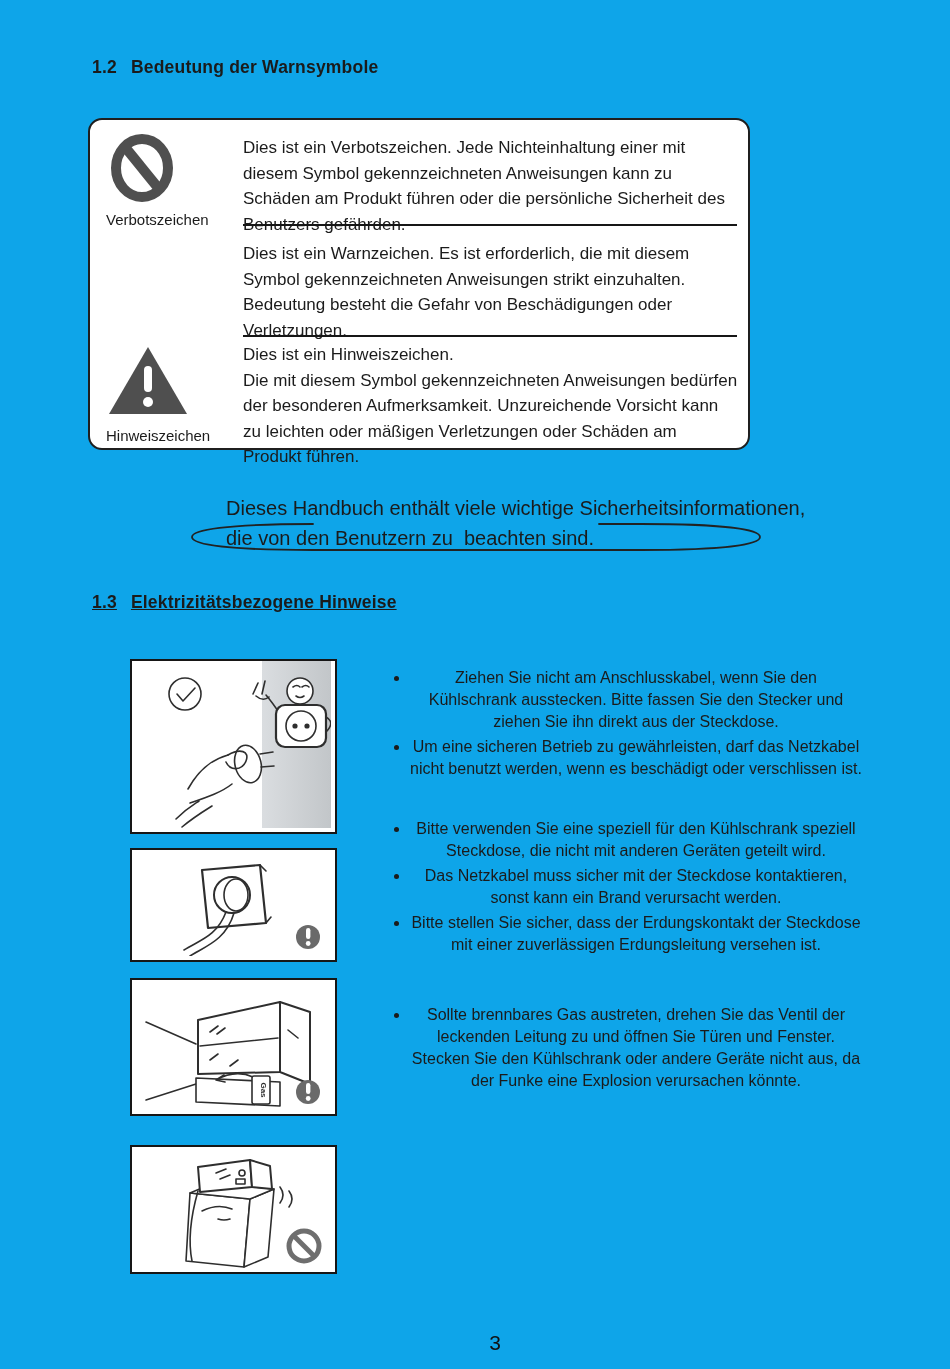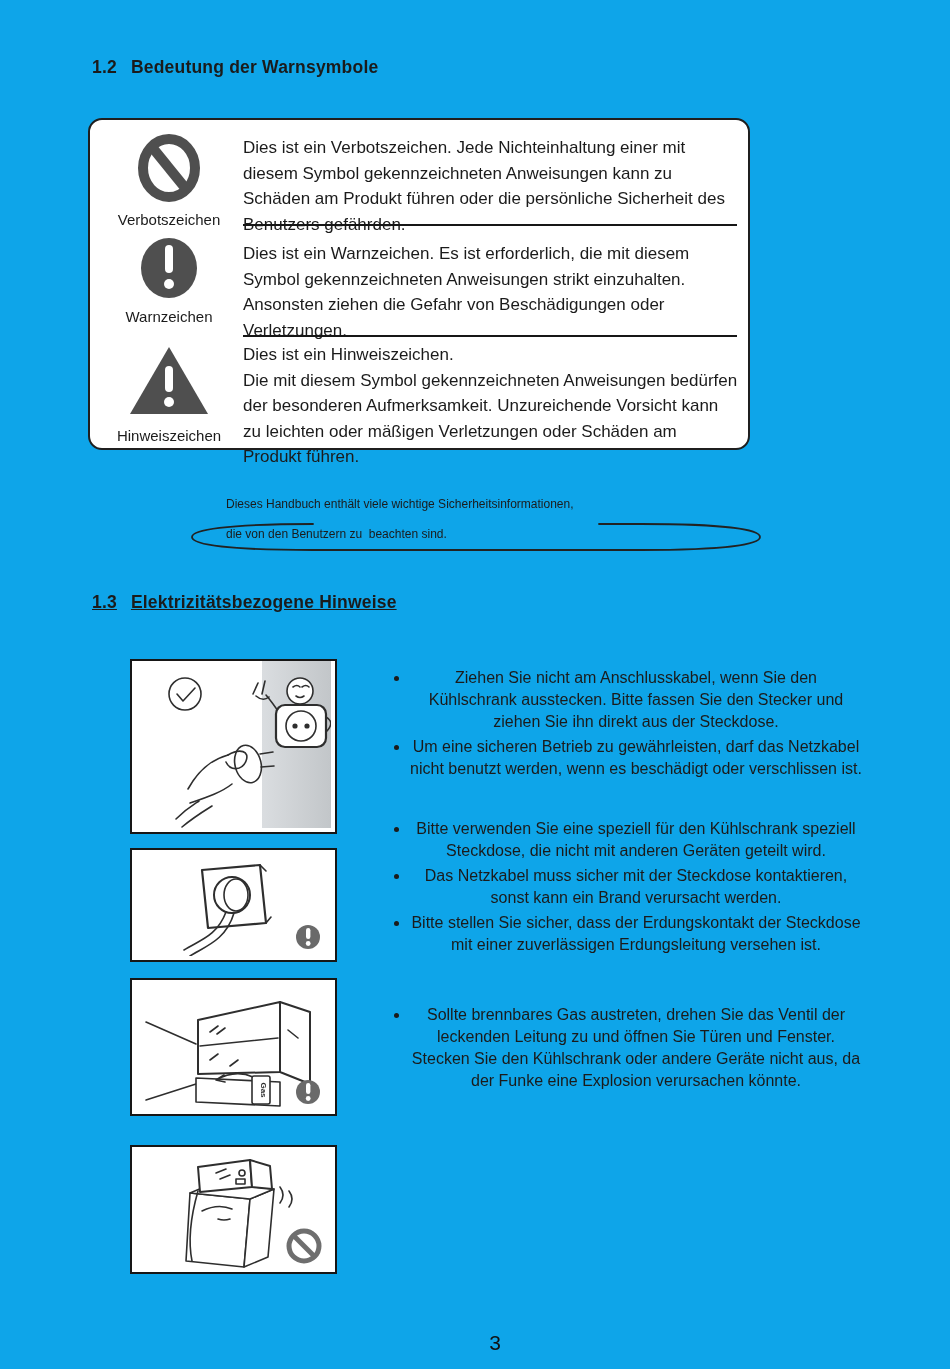--- a/index.html
+++ b/index.html
@@ -6,28 +6,28 @@
   .page{
     position:relative; width:950px; height:1369px; background:#0ea5e9;
     font-family:"Liberation Sans", sans-serif; color:#1b1b1b; overflow:hidden;padding-left:40px;
   }
   .heading{position:absolute; font-weight:bold; font-size:17.5px; letter-spacing:.2px;}
   .heading .num{margin-right:14px;}
 
   
   .warnbox{position:absolute; left:88px; top:118px; width:658px; height:328px;
            border:2px solid #1f1f1f; border-radius:14px; background:#fff;}
-  .wicon{position:absolute; left:16px; width:126px; text-align:center;}
+  .wicon{position:absolute; left:16px; width:126px; text-align:left;}
   .wlabel{font-size:15px; margin-top:5px; color:#1b1b1b;}
   .wtext{position:absolute; left:153px; width:496px; font-size:17px; line-height:25.5px;
          white-space:pre-line;}
   .wsep{position:absolute; left:153px; width:494px; height:0; border-top:2px solid #161616;}
 
   
-  .callout-line{position:absolute; font-size:12px;}
+  .callout-line{position:absolute; font-size:20px;}
   .callout-line.l2{white-space:pre-wrap;}
   .stadium{position:absolute; left:183px; top:520px;}
 
   
   .fig{position:absolute; left:130px; width:203px; border:2px solid #161616; background:#fff;}
   .fig svg{display:block;}
 
   
   .bullets{position:absolute; left:388px; width:474px; font-size:16px; line-height:22px;}
   .bullets ul{margin:0; padding-left:22px;}
@@ -52,29 +52,21 @@
     <div class="wicon" style="top:14px;">
       <svg width="72" height="68" viewBox="0 0 72 68">
         <ellipse cx="36" cy="34" rx="26" ry="29" fill="none" stroke="#4f4f4f" stroke-width="10"></ellipse>
         <line x1="19" y1="13" x2="53" y2="55" stroke="#4f4f4f" stroke-width="10"></line>
       </svg>
       <div class="wlabel">Verbotszeichen</div>
     </div>
     <div class="wtext" style="top:15px;">Dies ist ein Verbotszeichen. Jede Nichteinhaltung einer mit diesem Symbol gekennzeichneten Anweisungen kann zu Schäden am Produkt führen oder die persönliche Sicherheit des Benutzers gefährden.</div>
     <div class="wsep" style="top:104px;"></div>
 
-    <div class="wicon" style="top:117px;">
-      <svg width="66" height="62" viewBox="0 0 66 62">
-        <ellipse cx="33" cy="31" rx="28" ry="30" fill="#4f4f4f"></ellipse>
-        <rect x="29" y="8" width="8" height="28" rx="4" fill="#ffffff"></rect>
-        <circle cx="33" cy="47" r="5" fill="#ffffff"></circle>
-      </svg>
-      <div class="wlabel">Warnzeichen</div>
-    </div>
-    <div class="wtext" style="top:121px;">Dies ist ein Warnzeichen. Es ist erforderlich, die mit diesem Symbol gekennzeichneten Anweisungen strikt einzuhalten. Ansonsten ziehen die Gefahr von Beschädigungen oder Verletzungen.</div>
+    <div class="wtext" style="top:121px;">Dies ist ein Warnzeichen. Es ist erforderlich, die mit diesem Symbol gekennzeichneten Anweisungen strikt einzuhalten. Bedeutung besteht die Gefahr von Beschädigungen oder Verletzungen.</div>
     <div class="wsep" style="top:215px;"></div>
 
     <div class="wicon" style="top:224px;">
       <svg width="84" height="74" viewBox="0 0 84 74">
         <path d="M42 3 L81 70 L3 70 Z" fill="#4f4f4f"></path>
         <rect x="38" y="22" width="8" height="26" rx="4" fill="#ffffff"></rect>
         <circle cx="42" cy="58" r="5" fill="#ffffff"></circle>
       </svg>
       <div class="wlabel">Hinweiszeichen</div>
     </div>

